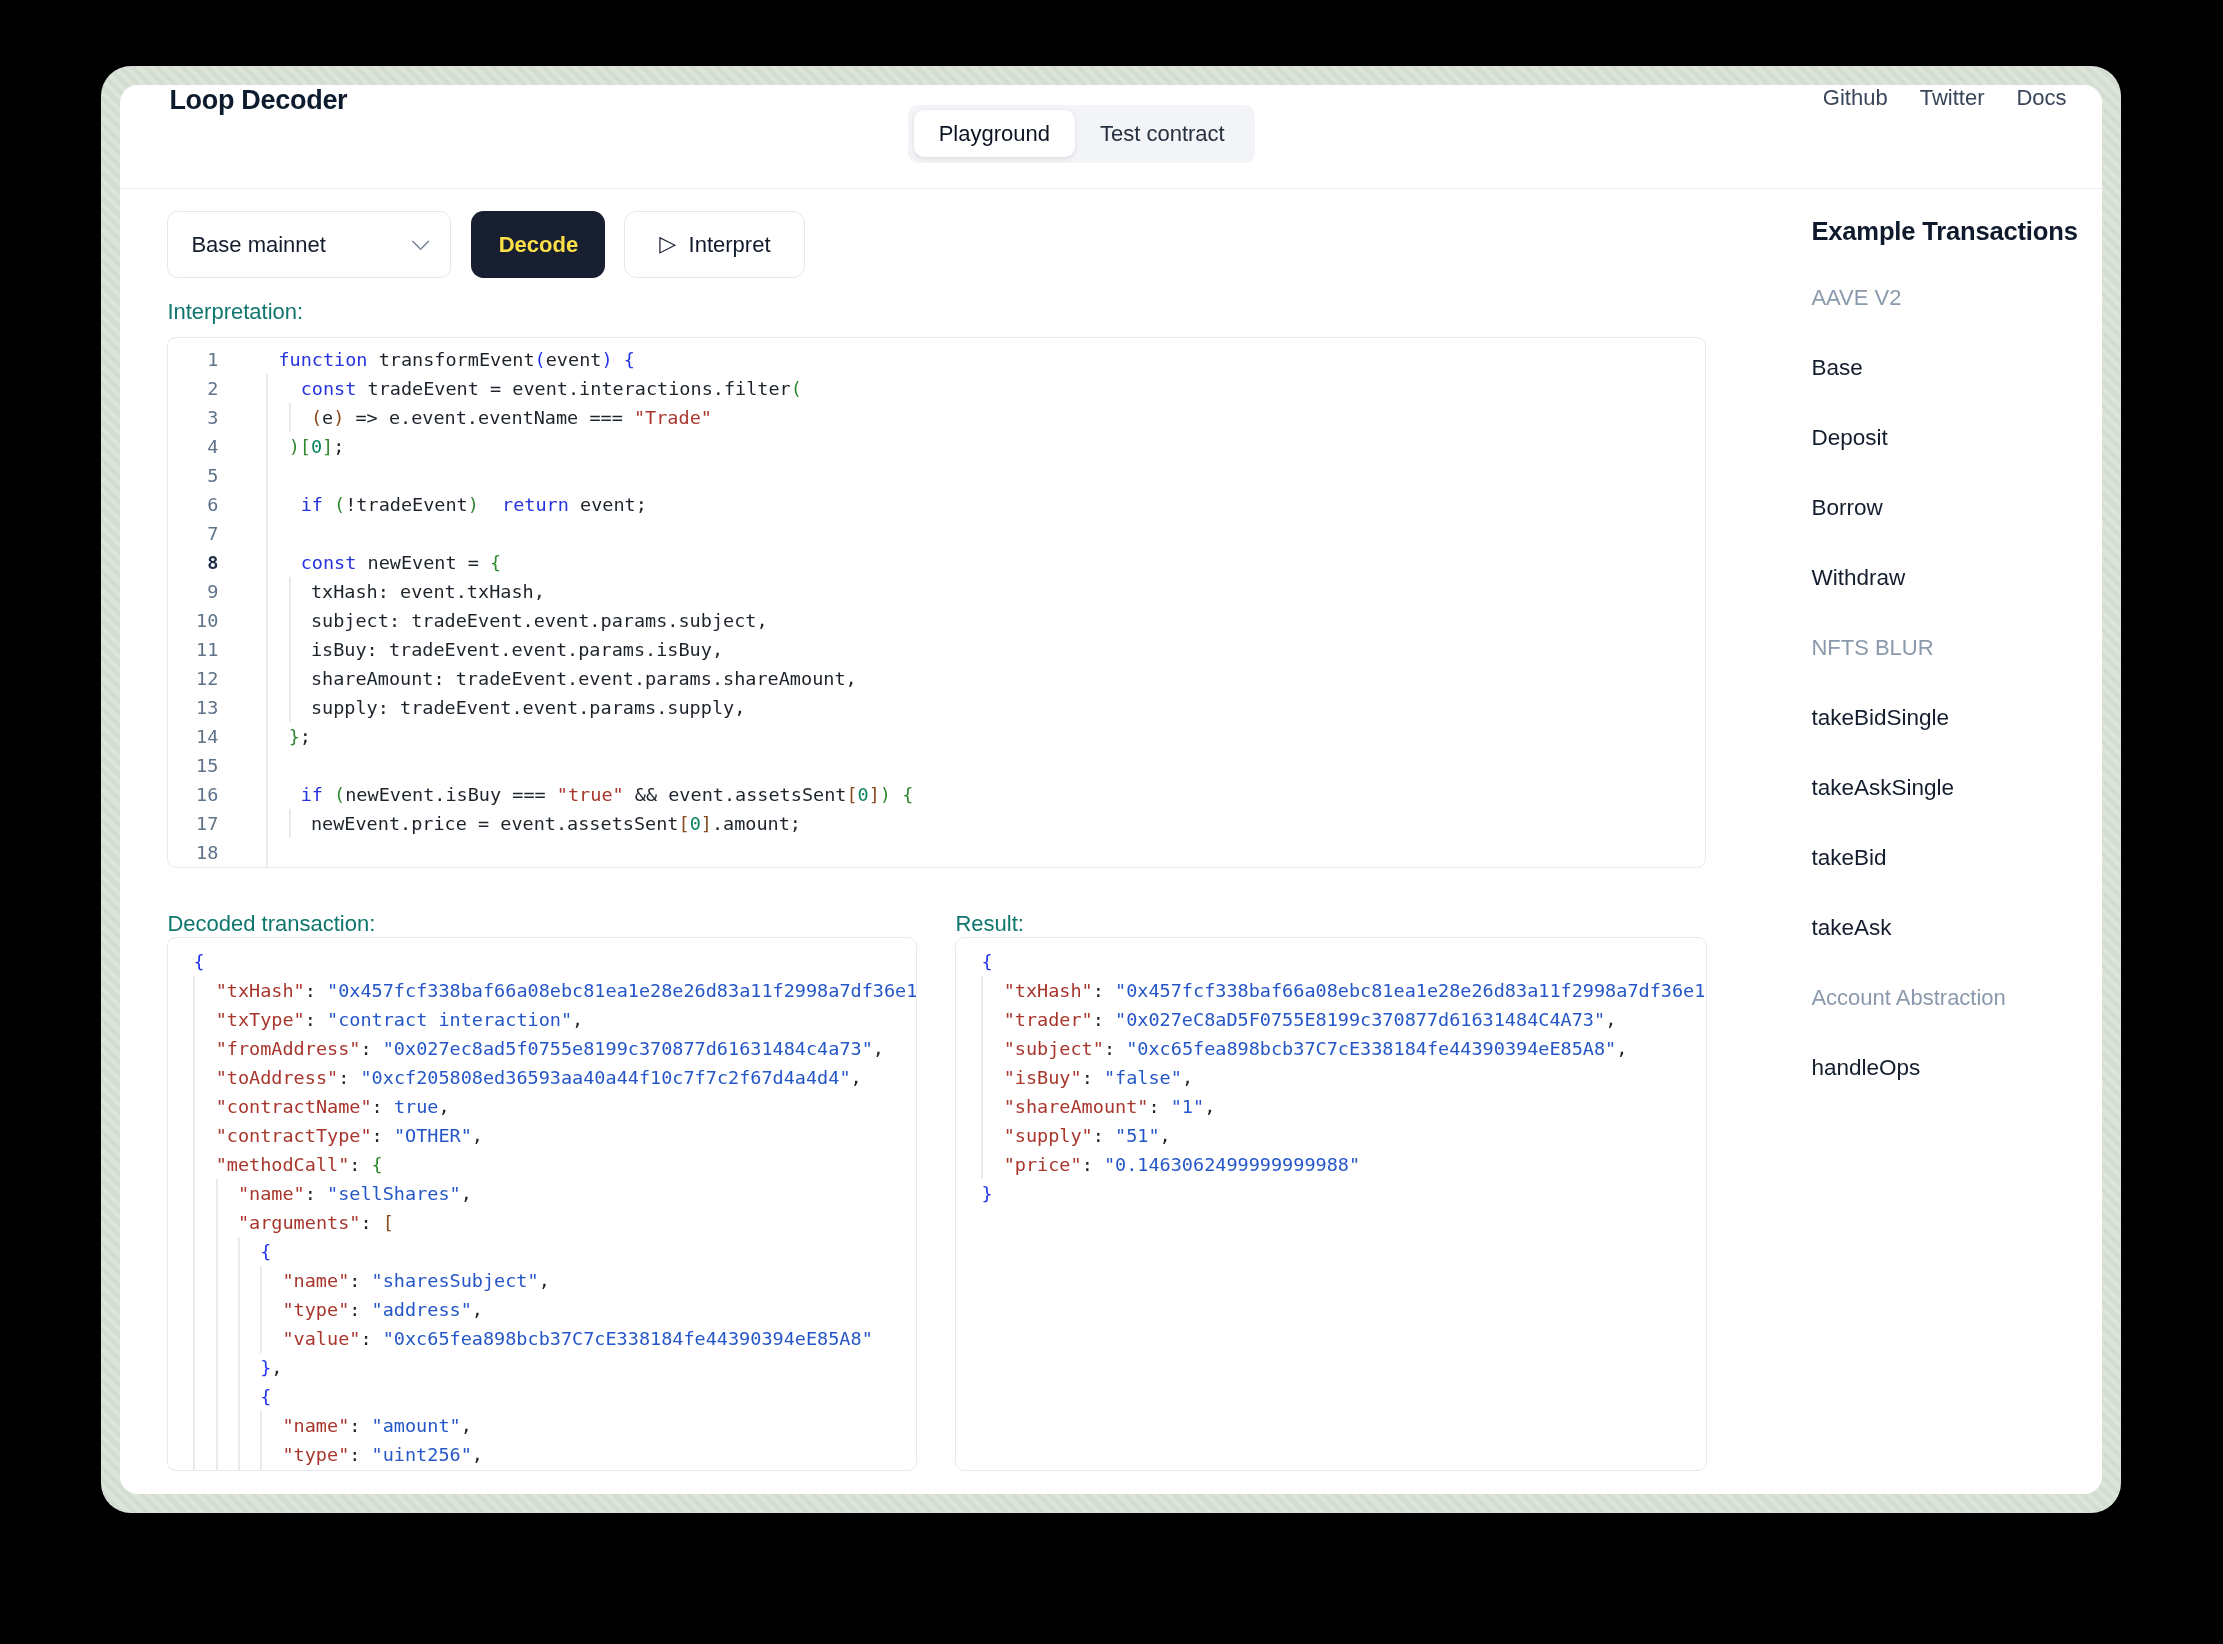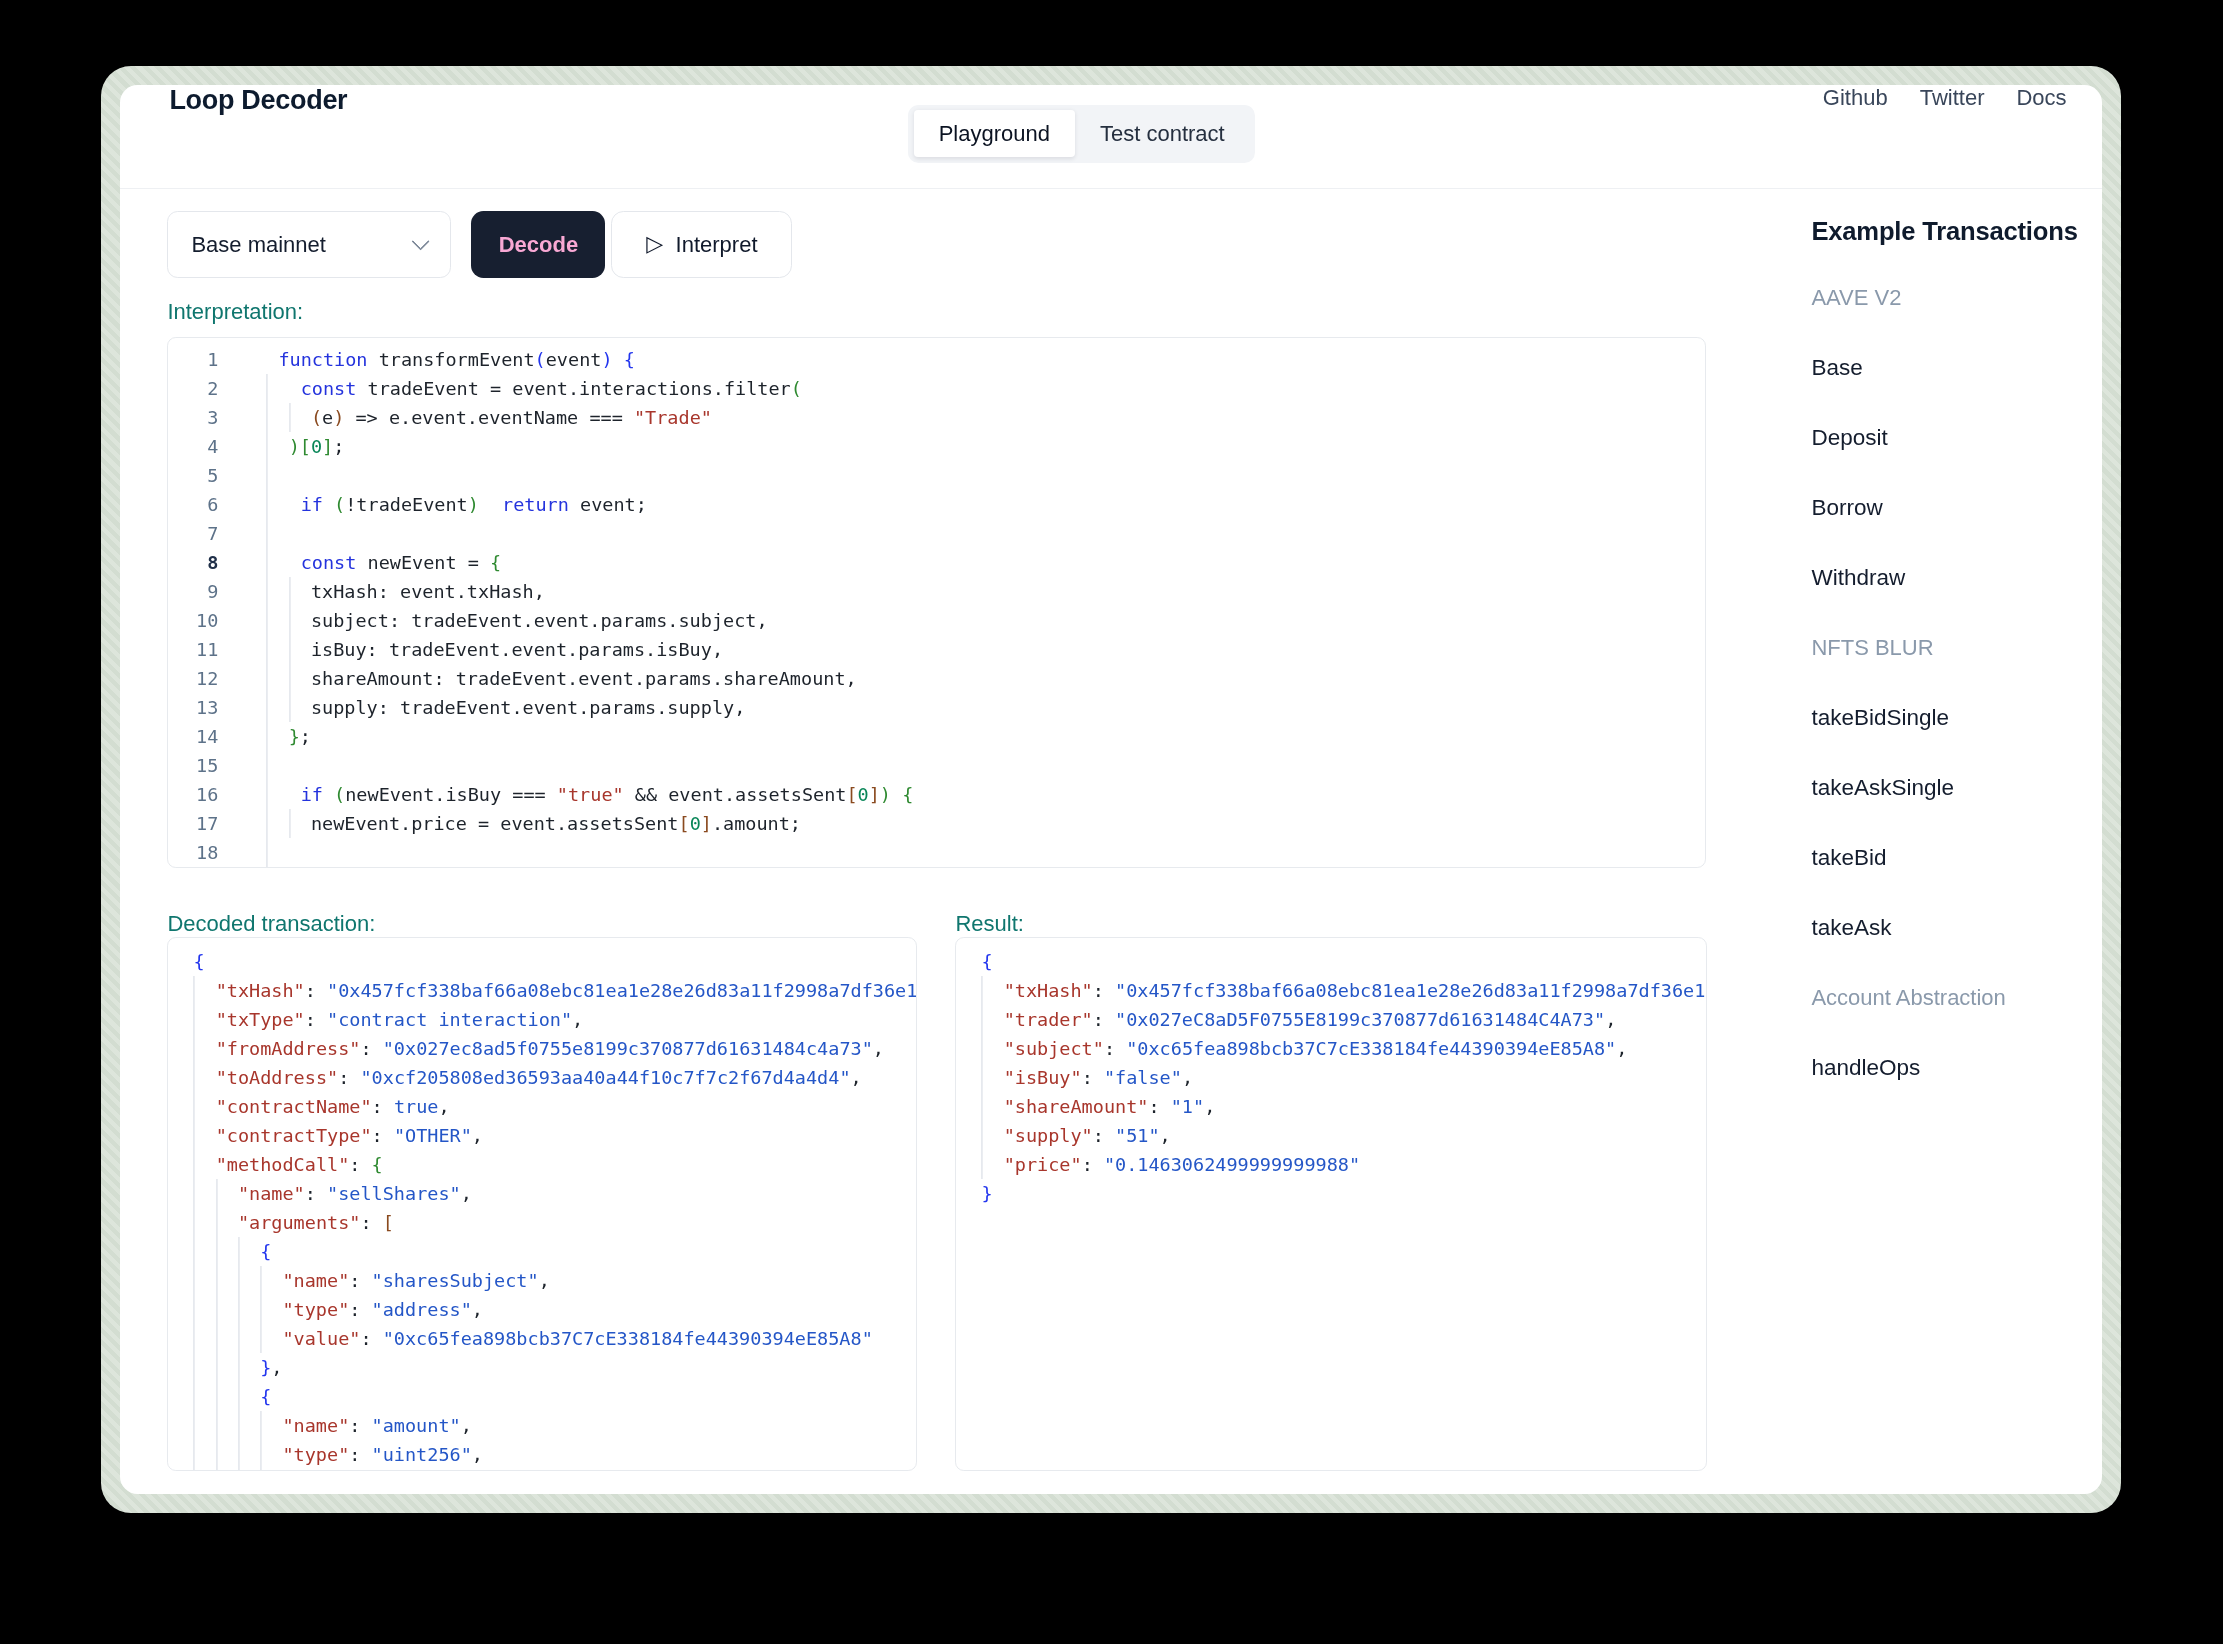--- a/index.html
+++ b/index.html
@@ -22,40 +22,40 @@
   .hdr {
     position:absolute; top:0; left:0; right:0; height:104px;
     border-bottom:1.8px solid #eef0f3;
     display:flex; padding:0 35px 0 49px;
   }
   .title { font-size:27px; font-weight:700; color:#0d1b2e; letter-spacing:-0.3px; }
   .tabs {
     position:absolute; left:788px; top:19.4px;
     display:flex; background:#f2f4f7; border-radius:10.6px; padding:5.3px;
   }
-  .tab { padding:10.6px 25px; font-size:22px; color:#252f3f; border-radius:4px; cursor:pointer; white-space:nowrap; }
+  .tab { padding:10.6px 25px; font-size:22px; color:#252f3f; border-radius:10px; cursor:pointer; white-space:nowrap; }
   .tab.active { background:#fff; color:#0b1322; box-shadow:0 1.8px 4.4px rgba(16,24,40,.10); font-weight:500; }
   .links { margin-left:auto; display:flex; gap:32px; font-size:22px; color:#39465a; }
   .links a { cursor:pointer; }
   
   .controls { position:absolute; top:126px; left:47px; width:1539px; height:67px; display:flex; align-items:center; }
   .select {
     width:284px; height:67px; border:1.8px solid #e4e7ec; border-radius:10.6px;
     display:flex; align-items:center; justify-content:space-between;
     padding:0 23px; font-size:22px; color:#141d2e; margin-right:20px; background:#fff; cursor:pointer;
   }
   .chev { width:13.2px; height:13.2px; border-right:2.6px solid #7e8a9a; border-bottom:2.6px solid #7e8a9a;
           transform:rotate(45deg); margin-top:-7px; border-radius:0.9px; }
   .txinput {
     flex:1; height:67px; border:1.8px solid #e4e7ec; border-radius:10.6px; padding:0 25px;
     font-size:22.5px; color:#10192b; font-family:inherit; margin-right:22px; outline:none;
   }
   .decode {
-    width:134px; height:67px; background:#171f30; color:#f9a8d4; border:none; border-radius:12.4px;
-    font-size:22px; font-weight:600; margin-right:6px; font-family:inherit; cursor:pointer;
+    width:134px; height:67px; background:#171f30; color:#fde047; border:none; border-radius:12.4px;
+    font-size:22px; font-weight:600; margin-right:19px; font-family:inherit; cursor:pointer;
   }
   .interpret {
     width:181px; height:67px; background:#fff; border:1.8px solid #e4e7ec; border-radius:12.4px;
     font-size:22px; color:#10192b; display:flex; align-items:center; justify-content:center; gap:12.4px;
     font-family:inherit; cursor:pointer;
   }
   .play { font-size:22px; margin-top:-2.6px; color:#10192b; }
   
   .lab { position:absolute; font-size:22px; font-weight:500; color:#0f766e; }
   .lab-interp  { top:214px; left:47px; }

